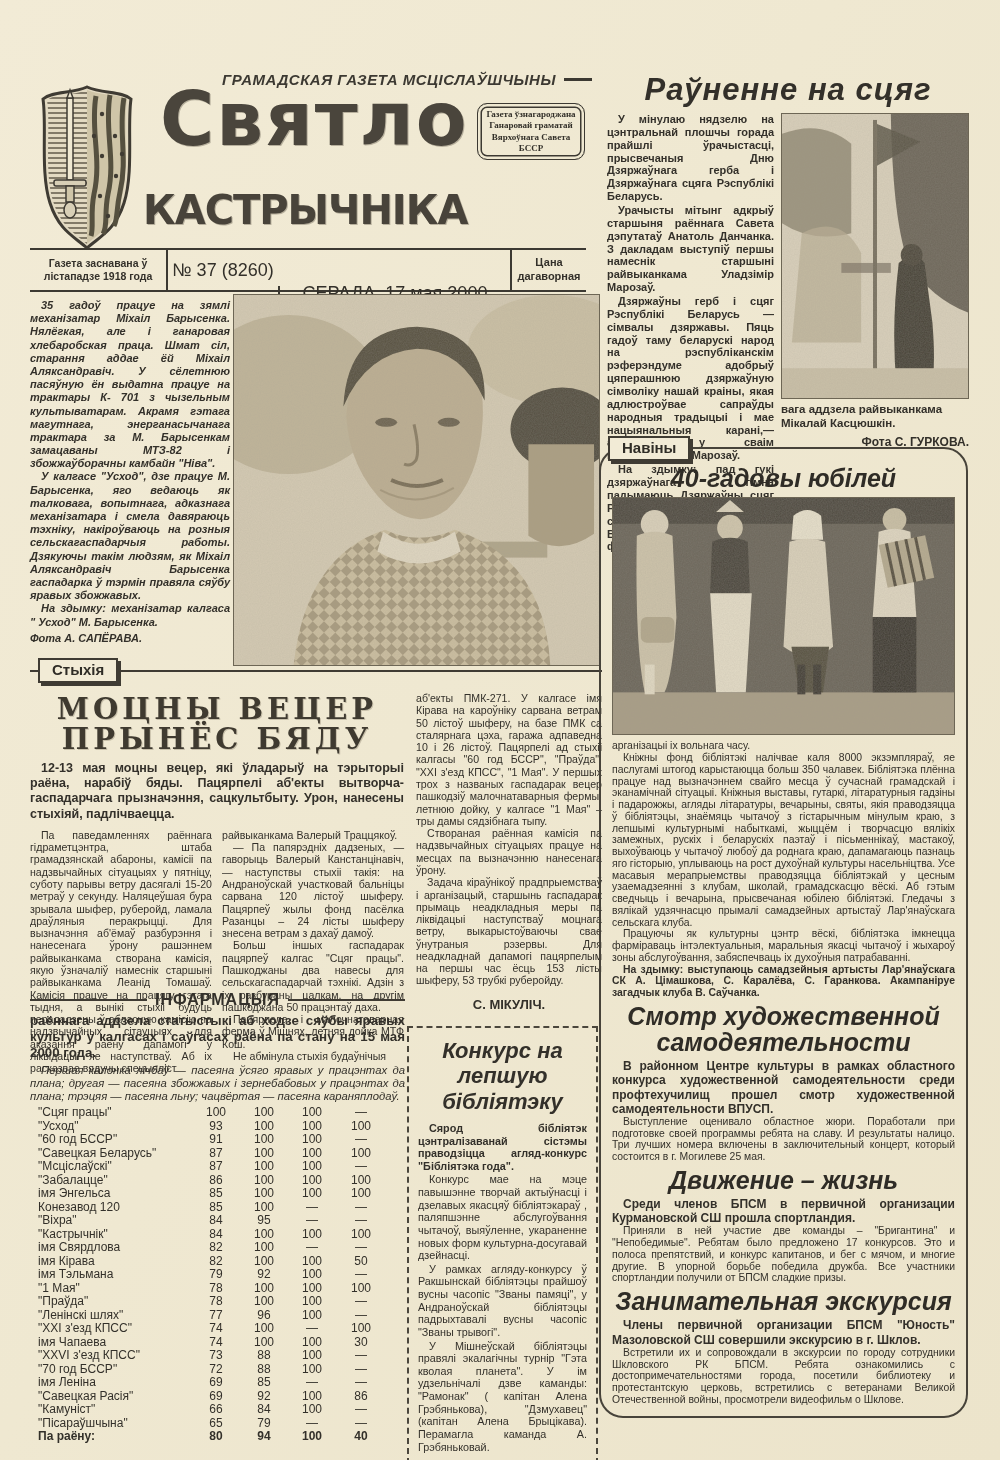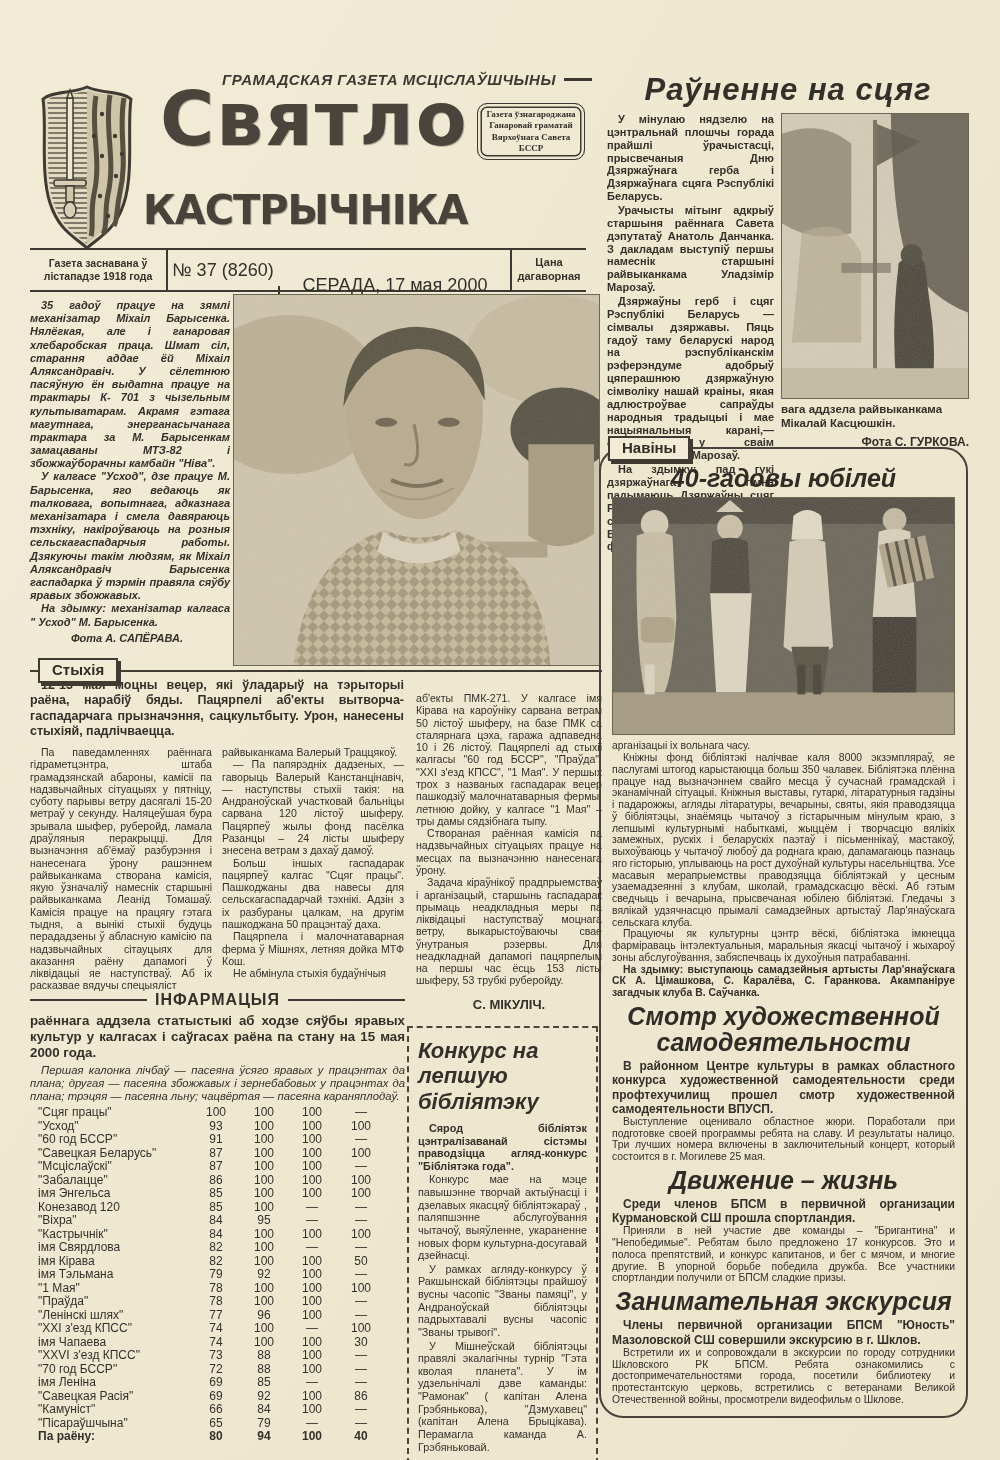--- a/index.html
+++ b/index.html
@@ -13,33 +13,33 @@
   .title1{position:absolute;left:160px;top:82px;font-family:"DejaVu Sans",sans-serif;font-weight:700;
           font-size:74px;line-height:1;color:#4a453c;letter-spacing:2px;text-shadow:1px 1px 0 #7d766680;}
   .title2{position:absolute;left:143px;top:158px;font-family:"DejaVu Sans",sans-serif;font-weight:700;
           font-size:40px;line-height:1;color:#48433a;letter-spacing:-1px;white-space:nowrap;text-shadow:1px 1px 0 #7d766680;margin-top:32px;}
   .award-badge{position:absolute;left:477px;top:103px;width:108px;padding:5px 2px;box-sizing:border-box;
           border:1.5px solid #3c3932;border-radius:10px;box-shadow:inset 0 0 0 2.5px #efe8d1,inset 0 0 0 4px #3c3932;
           font:700 9px/1.25 "Liberation Serif",serif;text-align:center;color:#33302a;}
   .emblem{position:absolute;left:36px;top:84px;}
   .infobar{position:absolute;left:30px;top:248px;width:556px;height:40px;display:flex;align-items:stretch;
            border-top:2.5px solid #3c3932;border-bottom:2.5px solid #3c3932;}
-  .infobar .cell{display:flex;align-items:center;justify-content:center;text-align:center;box-sizing:border-box;padding:8px 4px;}
+  .infobar .cell{display:flex;align-items:center;justify-content:center;text-align:center;box-sizing:border-box;padding:16px 4px;}
   .infobar .cell+.cell{border-left:2px solid #3c3932;}
   .c-founded{width:136px;font:700 10.5px/1.25 "Liberation Sans",sans-serif;}
   .c-issue{width:112px;font:400 18px/1 "Liberation Sans",sans-serif;}
   .c-date{width:232px;font:400 18px/1 "Liberation Sans",sans-serif;margin-top:36px;}
   .c-price{width:76px;font:700 11px/1.25 "Liberation Sans",sans-serif;}
   
   p{margin:0;text-align:justify;}
   .ind{text-indent:11px;}
   
   .lead-article{position:absolute;left:30px;top:299px;width:200px;
                 font:italic 700 11px/1.2 "Liberation Sans",sans-serif;color:#33302a;}
-  .lead-article .credit{text-align:center;padding-right:6px;margin-top:3px;}
+  .lead-article .credit{text-align:left;padding-right:6px;margin-top:3px;}
   
   .main-photo{position:absolute;left:233px;top:294px;width:367px;height:372px;border:1px solid #6d6655;
               box-sizing:border-box;background:#cfc5ae;}
   .main-photo svg{display:block;width:100%;height:100%;}
   
   .flag-article{position:absolute;left:607px;top:74px;width:362px;}
   .flag-headline{font:italic 700 31px/1 "Liberation Sans",sans-serif;text-align:center;letter-spacing:1px;
                  color:#33302a;margin:0 0 8px 0;}
   .flag-body{display:flex;gap:7px;}
   .flag-text{width:167px;font:700 11px/1.17 "Liberation Sans",sans-serif;}
@@ -72,21 +72,21 @@
   .infarm-intro{font:700 13.3px/1.2 "Liberation Sans",sans-serif;margin-top:5px;}
   .infarm-note{font:italic 400 11.3px/1.17 "Liberation Sans",sans-serif;margin-top:3px;}
   .sowing-table{margin-top:3px;}
   .trow{display:grid;grid-template-columns:162px 48px 48px 48px 50px;font:400 12px/13.5px "Liberation Sans",sans-serif;}
   .trow .tname{text-align:left;padding-left:8px;}
   .trow .tval{text-align:center;}
   .trow-bold{font-weight:700;}
   
   .konkurs{position:absolute;left:407px;top:1026px;width:191px;min-height:408px;box-sizing:border-box;
            border:2px dashed #4a463c;padding:8px 9px;}
-  .konkurs-headline{font:italic 700 22px/1.15 "Liberation Sans",sans-serif;margin:2px 0 8px;}
+  .konkurs-headline{font:italic 700 22px/1.15 "Liberation Sans",sans-serif;text-align:center;margin:2px 0 8px;}
   .konkurs p{font:400 10.8px/1.17 "Liberation Sans",sans-serif;margin-bottom:1px;}
   .konkurs p.first{font-weight:700;}
   
   .naviny{position:absolute;left:599px;top:447px;width:369px;box-sizing:border-box;
           border:2px solid #47433a;border-radius:24px;padding:12px 11px 10px;}
   .naviny .label-box{position:absolute;left:7px;top:-13px;}
   .nav-h{font:italic 700 25px/1.05 "Liberation Sans",sans-serif;text-align:center;margin:4px 0 4px;color:#2f2c26;}
   .nav-intro p{font:700 12px/1.18 "Liberation Sans",sans-serif;}
   .nav-body p{font:400 10.4px/1.13 "Liberation Sans",sans-serif;}
   .nav-body p.onphoto{font-weight:700;}
@@ -227,20 +227,24 @@
         <p class="flag-credit">Фота С. ГУРКОВА.</p>
       </div>
     </div>
   </div>
 
   <div class="stykhia">
     <div class="stykhia-rule"></div>
     <span class="label-box">Стыхія</span>
     <div class="stykhia-grid">
       <div class="stykhia-left">
+        <div class="stykhia-headline">
+          <div>МОЦНЫ ВЕЦЕР</div>
+          <div>ПРЫНЁС БЯДУ</div>
+        </div>
         <p class="stykhia-lead ind">12-13 мая моцны вецер, які ўладарыў на тэрыторыі раёна, нарабіў бяды. Пацярпелі аб'екты вытворча-гаспадарчага прызначэння, сацкультбыту. Урон, нанесены стыхіяй, падлічваецца.</p>
         <div class="stykhia-cols">
           <div class="stykhia-col">
             <p class="ind">Па паведамленнях раённага гідраметцэнтра, штаба грамадзянскай абароны, камісіі па надзвычайных сітуацыях у пятніцу, суботу парывы ветру дасягалі 15-20 метраў у секунду. Наляцеўшая бура зрывала шыфер, руберойд, ламала драўляныя перакрыцці. Для вызначэння аб'ёмаў разбурэння і нанесенага ўрону рашэннем райвыканкама створана камісія, якую ўзначаліў намеснік старшыні райвыканкама Леанід Томашаў. Камісія працуе на працягу гэтага тыдня, а вынікі стыхіі будуць перададзены ў абласную камісію па надзвычайных сітауцыях для аказання раёну дапамогі ў ліквідацыі яе наступстваў. Аб іх расказвае вядучы спецыяліст</p>
           </div>
           <div class="stykhia-col">
             <p>райвыканкама Валерый Траццякоў.</p>
             <p class="ind">— Па папярэдніх дадзеных, — гаворыць Валерый Канстанцінавіч, — наступствы стыхіі такія: на Андраноўскай участковай бальніцы сарвана 120 лістоў шыферу. Пацярпеў жылы фонд пасёлка Разанцы – 24 лісты шыферу знесена ветрам з дахаў дамоў.</p>
             <p class="ind">Больш іншых гаспадарак пацярпеў калгас "Сцяг працы". Пашкоджаны два навесы для сельскагаспадарчай тэхнікі. Адзін з іх разбураны цалкам, на другім пашкоджана 50 працэнтаў даха.</p>
             <p class="ind">Пацярпела і малочнатаварная ферма ў Мішнях, летняя дойка МТФ Кош.</p>

